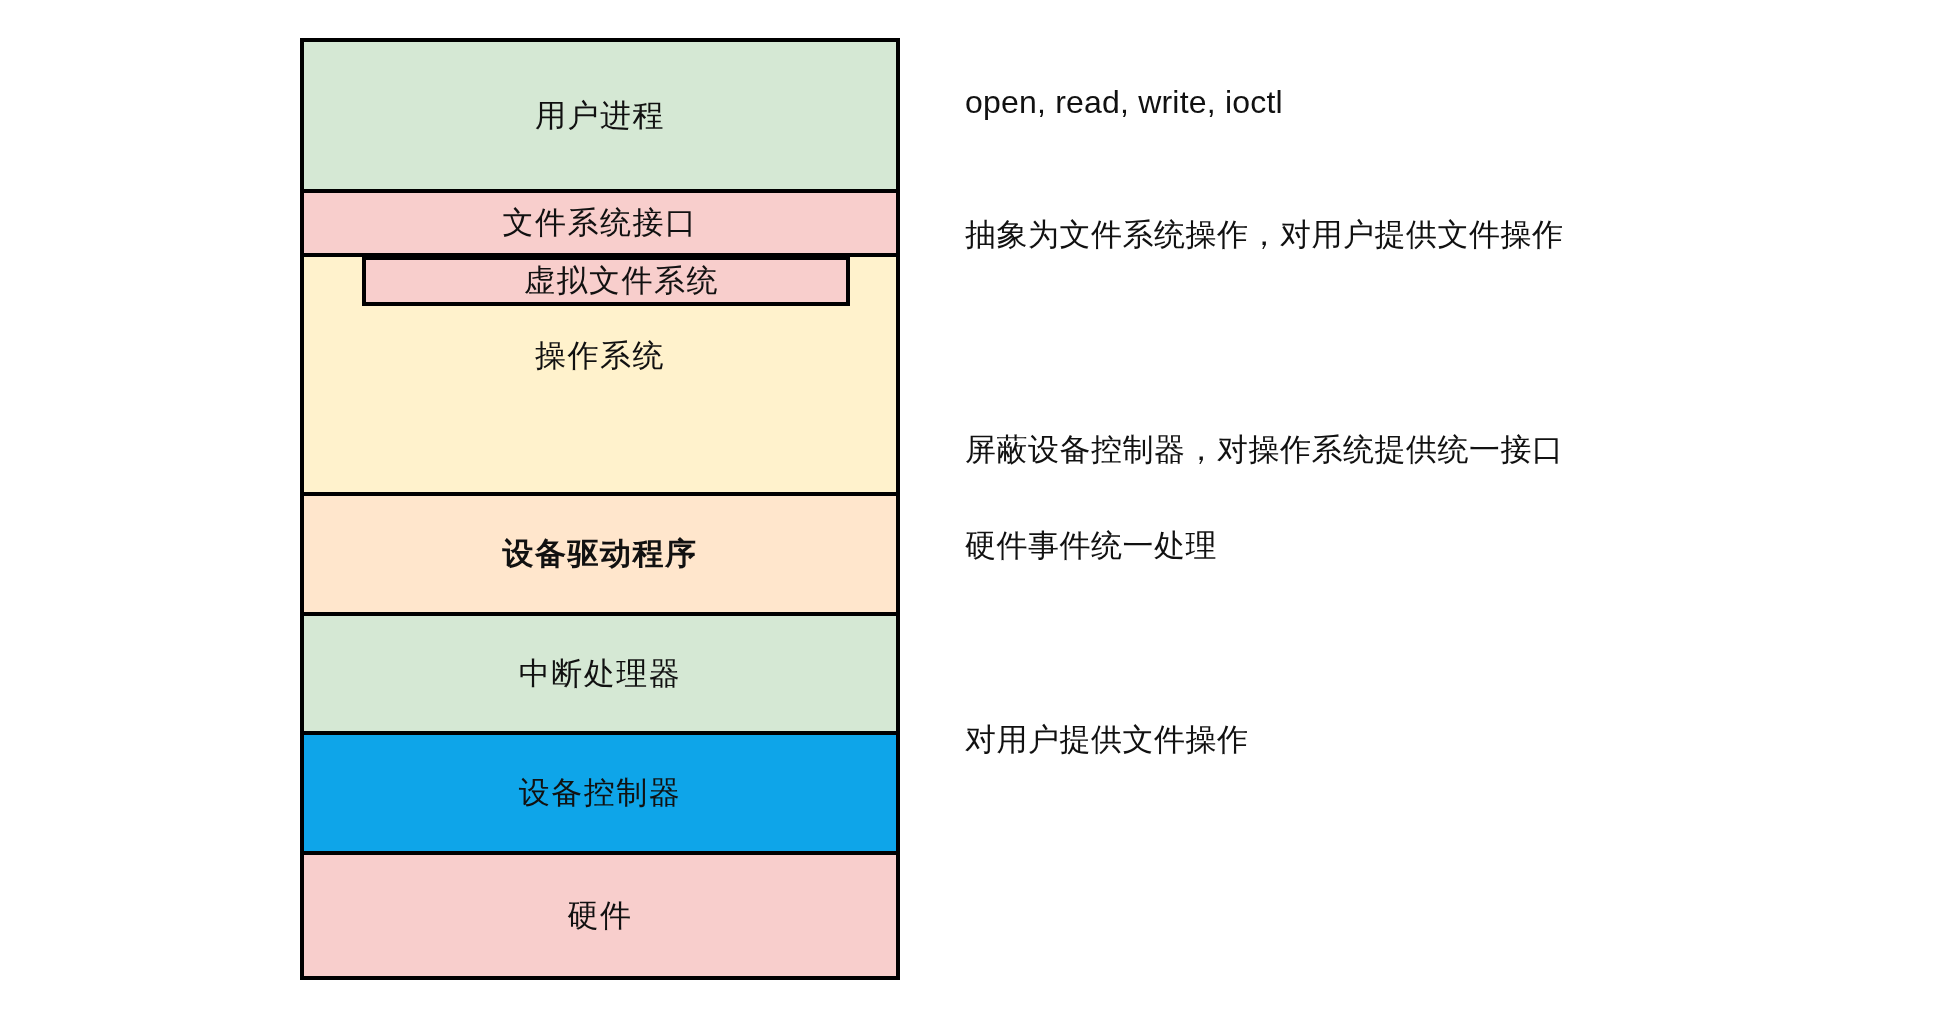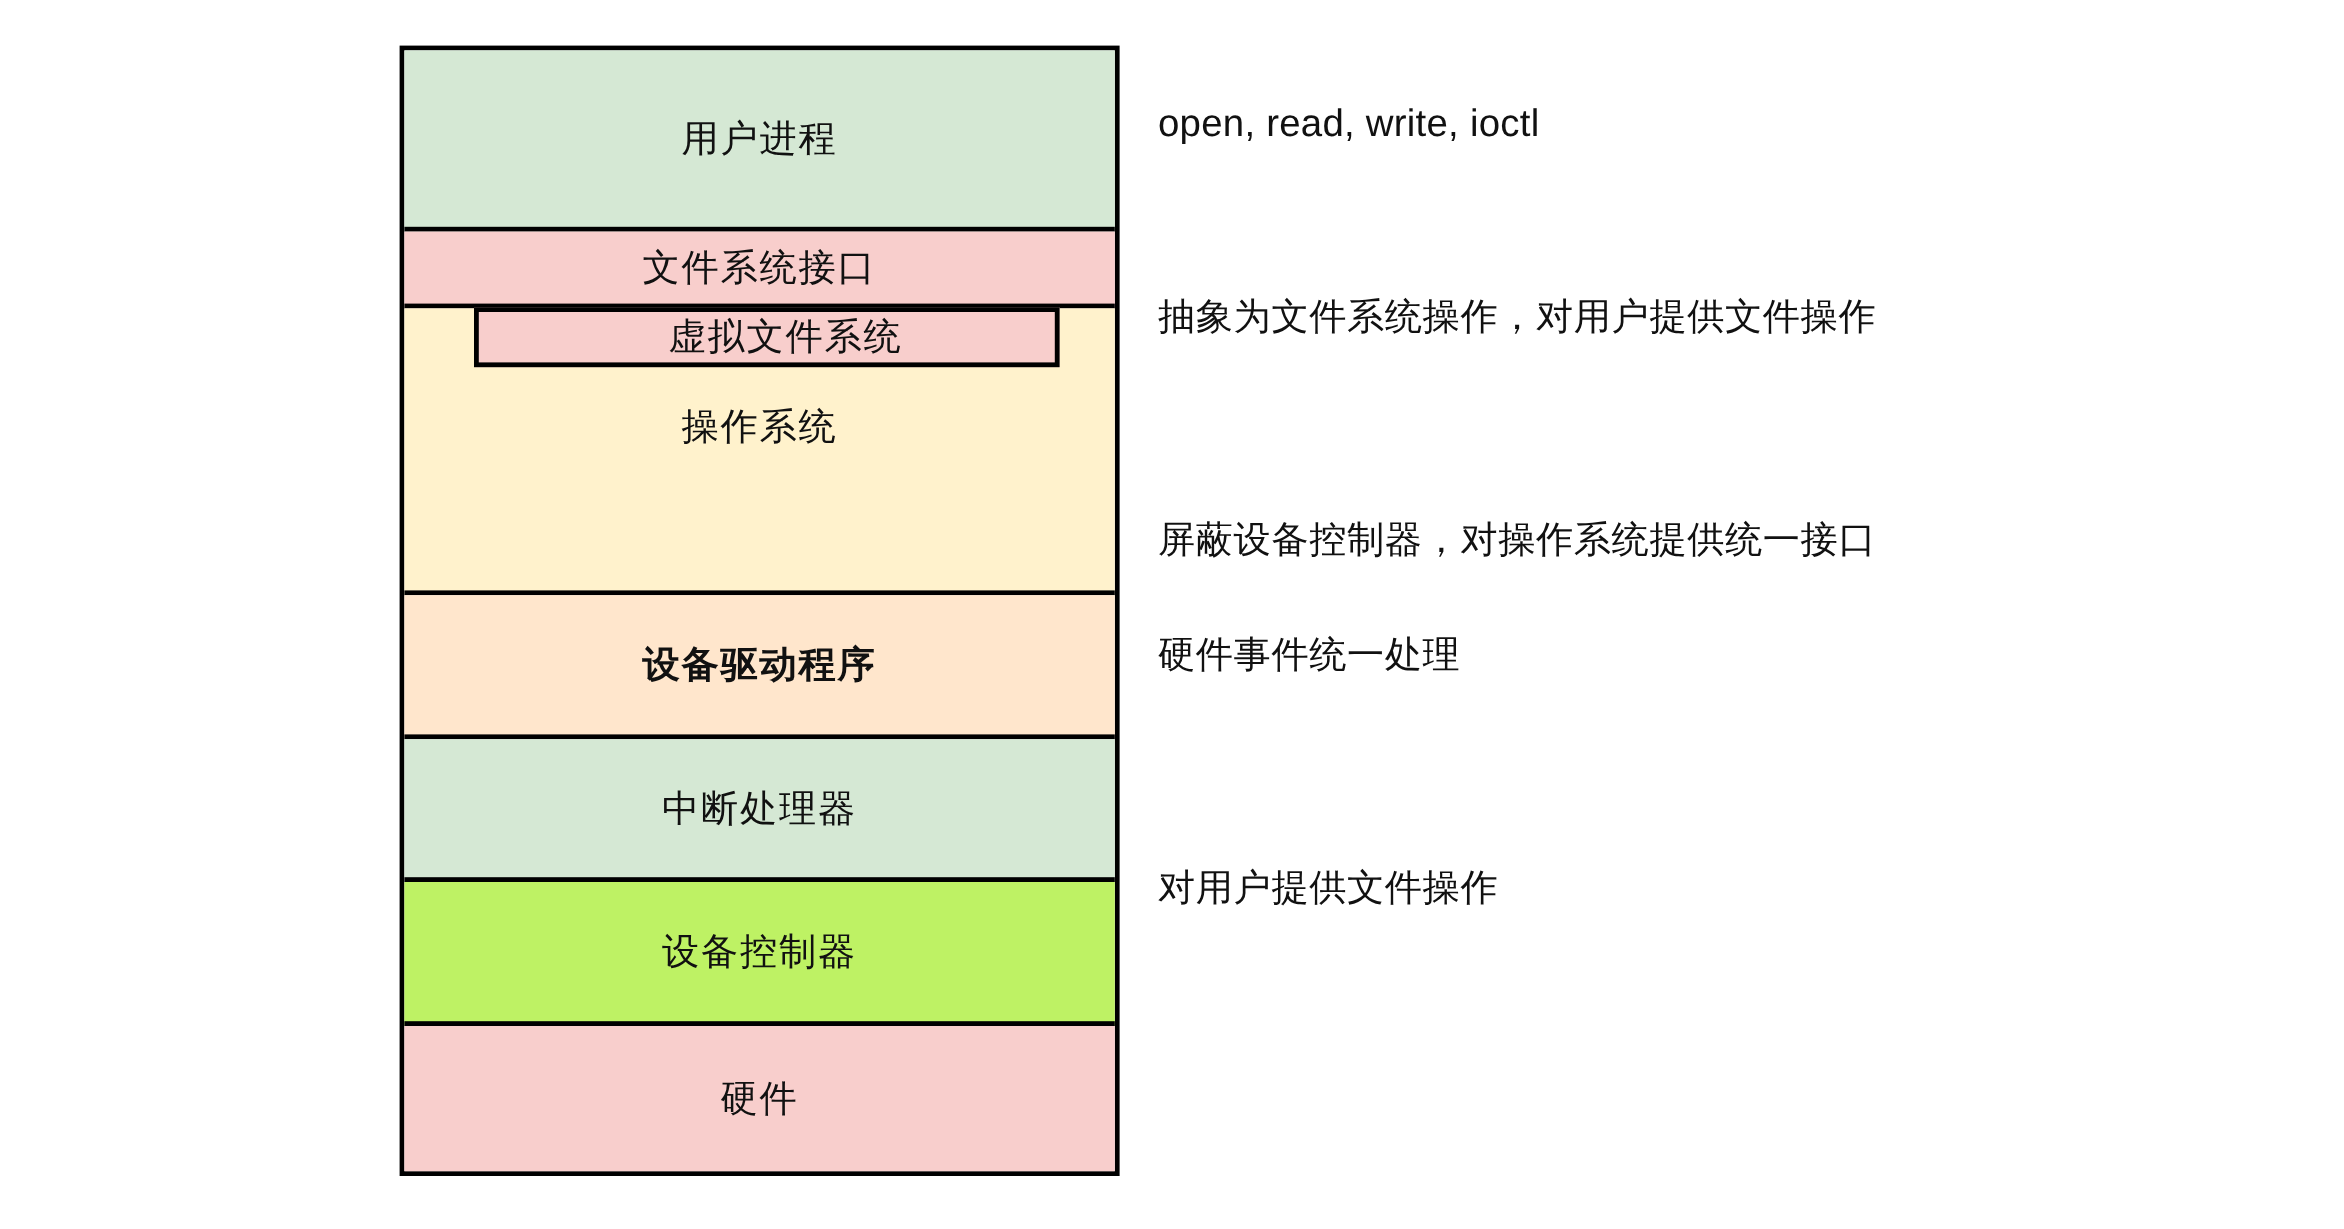--- a/index.html
+++ b/index.html
@@ -27,21 +27,20 @@
   
   .stack {
     position: absolute;
     left: 300px;
     top: 38px;
     width: 600px;
     height: 942px;
     box-sizing: border-box;
     border: 4px solid #000000;
     background: #ffffff;
-    margin-left: 33px;
   }
 
   .layer {
     position: absolute;
     left: 0;
     width: 100%;
     box-sizing: border-box;
     display: flex;
     align-items: center;
     justify-content: center;
@@ -58,21 +57,21 @@
     white-space: nowrap;
   }
 
   
   .layer.l-user       { top: 0px;   height: 151px; background: #d5e8d4; }
   .layer.l-fsif       { top: 151px; height: 64px;  background: #f8cecc; }
   .layer.l-os         { top: 215px; height: 239px; background: #fff2cc;
                         display: block; }
   .layer.l-driver     { top: 454px; height: 120px; background: #ffe6cc; font-weight: bold; }
   .layer.l-irq        { top: 574px; height: 119px; background: #d5e8d4; }
-  .layer.l-devctrl    { top: 693px; height: 120px; background: #bef264; }
+  .layer.l-devctrl    { top: 693px; height: 120px; background: #0ea5e9; }
   .layer.l-hardware   { top: 813px; height: 121px; background: #f8cecc;
                         border-bottom: none; }
 
   
   .vfs-box {
     position: absolute;
     left: 58px;
     top: -1px;
     width: 488px;
     height: 50px;
@@ -103,21 +102,21 @@
   .note {
     position: absolute;
     left: 0;
     font-size: 31px;
     color: #111111;
     letter-spacing: 0.5px;
     line-height: 1.25;
     white-space: nowrap;
   }
   .note.n-0 { top: 82px;  }
-  .note.n-1 { top: 216px; margin-top: 29px; }
+  .note.n-1 { top: 216px; }
   .note.n-2 { top: 431px; }
   .note.n-3 { top: 527px; }
   .note.n-4 { top: 623px; }
   .note.n-5 { top: 721px; }
   .note.latin { font-size: 32px; letter-spacing: 0.2px; }
 </style>
 </head>
 <body>
 
 <div id="canvas">

